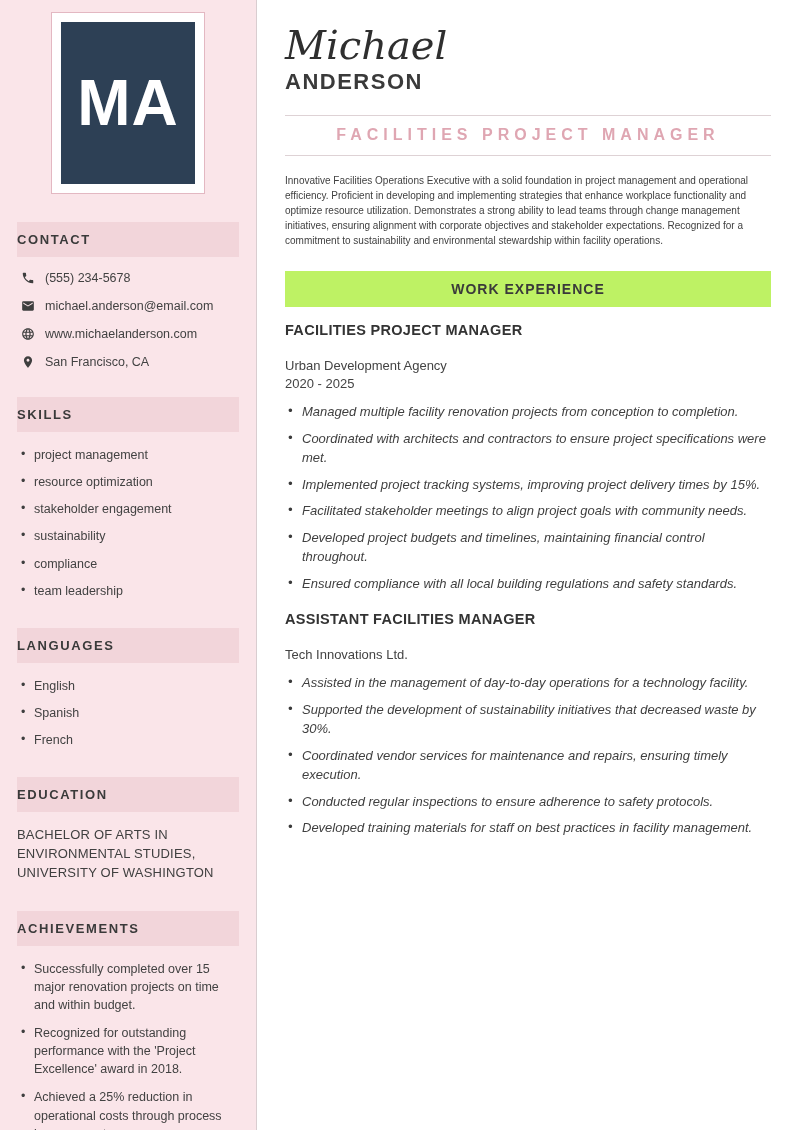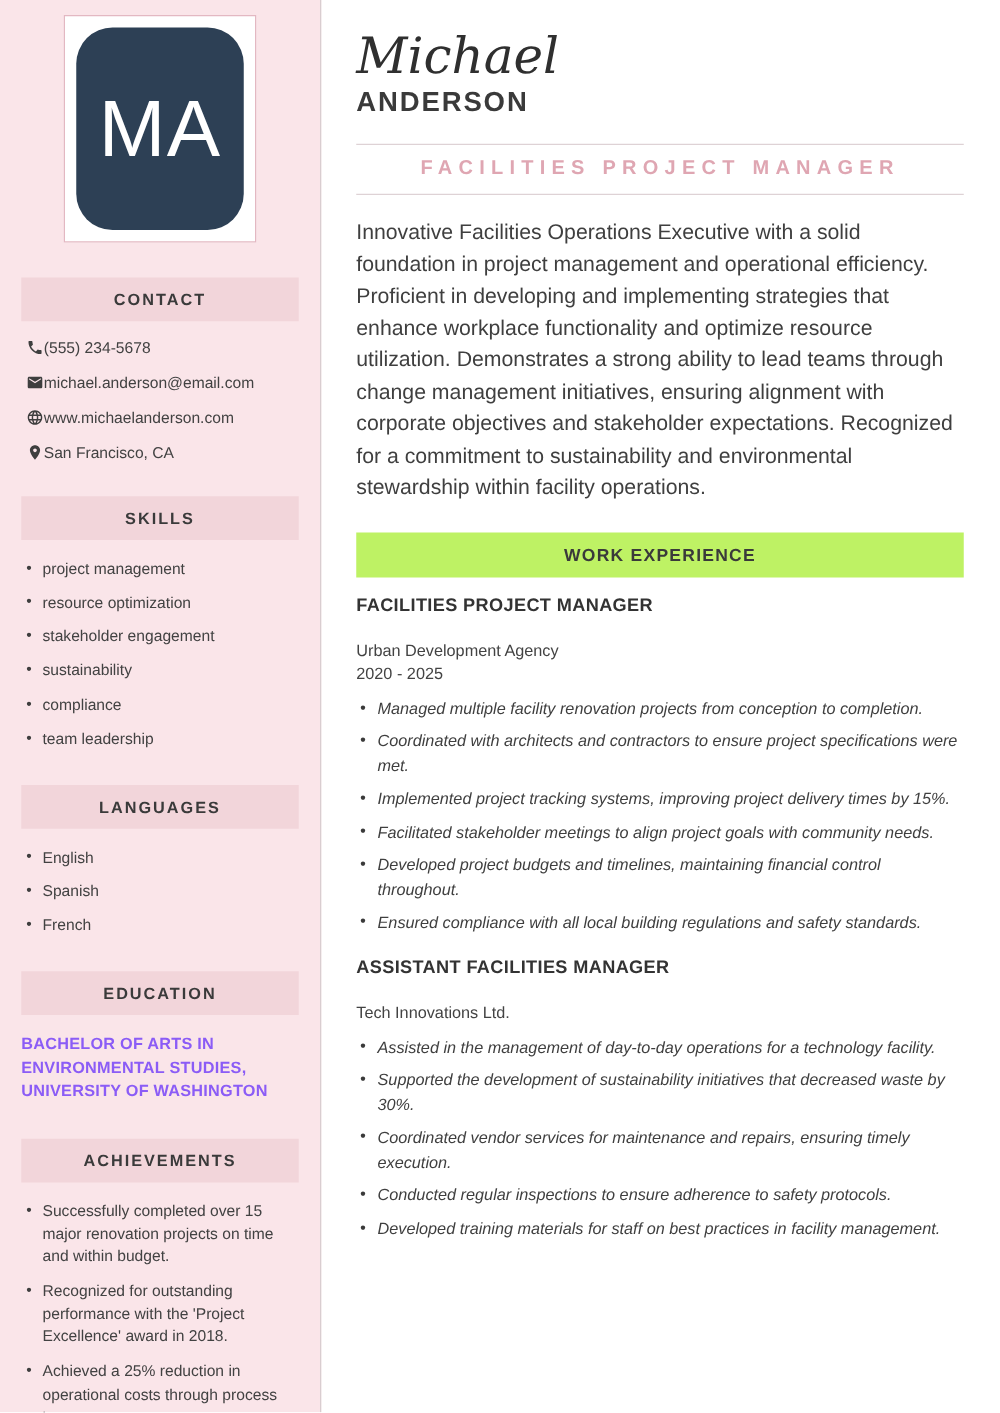--- a/index.html
+++ b/index.html
@@ -18,64 +18,64 @@
     border-right: 1px solid #d9cdd0;
     padding: 12px 0 20px 0;
   }
   .monogram-frame {
     width: 154px; height: 182px; margin: 0 auto;
     background: #ffffff; border: 1px solid #e3b8c2; padding: 9px;
   }
   .monogram-inner {
     width: 100%; height: 100%; background: #2d4055;
     display: flex; align-items: center; justify-content: center;
-    color: #ffffff; font-size: 64px; font-weight: 400; letter-spacing: 1px; border-radius: 29px;
+    color: #ffffff; font-size: 64px; font-weight: 700; letter-spacing: 1px;
   }
   .side-head {
     margin: 28px 17px 14px 17px; padding: 10px 0;
-    background: #f2d5da; text-align: center;
+    background: #f2d5da; text-align: left;
     font-size: 13px; font-weight: 700; letter-spacing: 1.6px; color: #3a3a3a;
   }
   .contact-item {
-    display: flex; align-items: flex-start; 
+    display: flex; align-items: flex-start; gap: 10px;
     margin: 0 17px 14px 21px; font-size: 12.5px; color: #424242;
   }
   .contact-item svg { flex: none; width: 14px; height: 14px; fill: #3e3e3e; }
   .side-list { list-style: none; margin: 0 20px 0 21px; }
   .side-list li {
     position: relative; padding-left: 13px;
     font-size: 12.5px; color: #424242; line-height: 1.45; margin-bottom: 9px;
   }
   .side-list li::before {
     content: "•"; position: absolute; left: 0; top: -1px; color: #3e3e3e;
   }
   .edu-degree {
-    margin: 0 20px 0 17px; font-size: 13px; font-weight: 700;
-    color: #8b5cf6; line-height: 1.45; letter-spacing: 0.2px;
+    margin: 0 20px 0 17px; font-size: 13px; font-weight: 400;
+    color: #404040; line-height: 1.45; letter-spacing: 0.2px;
   }
   .ach-list li { margin-bottom: 10px; }
 
   
   .main { flex: 1; padding: 24px 29px 20px 28px; }
   .first-name {
     font-family: "DejaVu Serif", serif; font-style: italic;
     font-size: 40px; font-weight: 400; color: #2f2f2f; line-height: 1.05;
   }
   .last-name {
     font-size: 22px; font-weight: 700; letter-spacing: 1.5px;
     color: #3a3a3a; margin-top: 3px;
   }
   .rule { border: none; border-top: 1px solid #ded2d5; margin: 0; }
   .rule-top { margin-top: 20px; }
   .job-title-line {
     text-align: center; color: #dfa6b2; font-weight: 700;
     font-size: 16px; letter-spacing: 5px; padding: 10px 0 11px 0;
   }
   .summary {
-    margin-top: 17px; font-size: 17px; line-height: 1.5; color: #3f3f3f;
+    margin-top: 17px; font-size: 10px; line-height: 1.5; color: #3f3f3f;
   }
   .section-band {
     margin: 23px 0 15px 0; padding: 10px 0;
     background: #bef264; text-align: center;
     font-size: 14px; font-weight: 700; letter-spacing: 1px; color: #3a3a3a;
   }
   .job { margin-bottom: 10px; }
   .job + .job { margin-top: 18px; }
   .job-role {
     font-size: 14.5px; font-weight: 700; color: #333333; letter-spacing: 0.3px;

